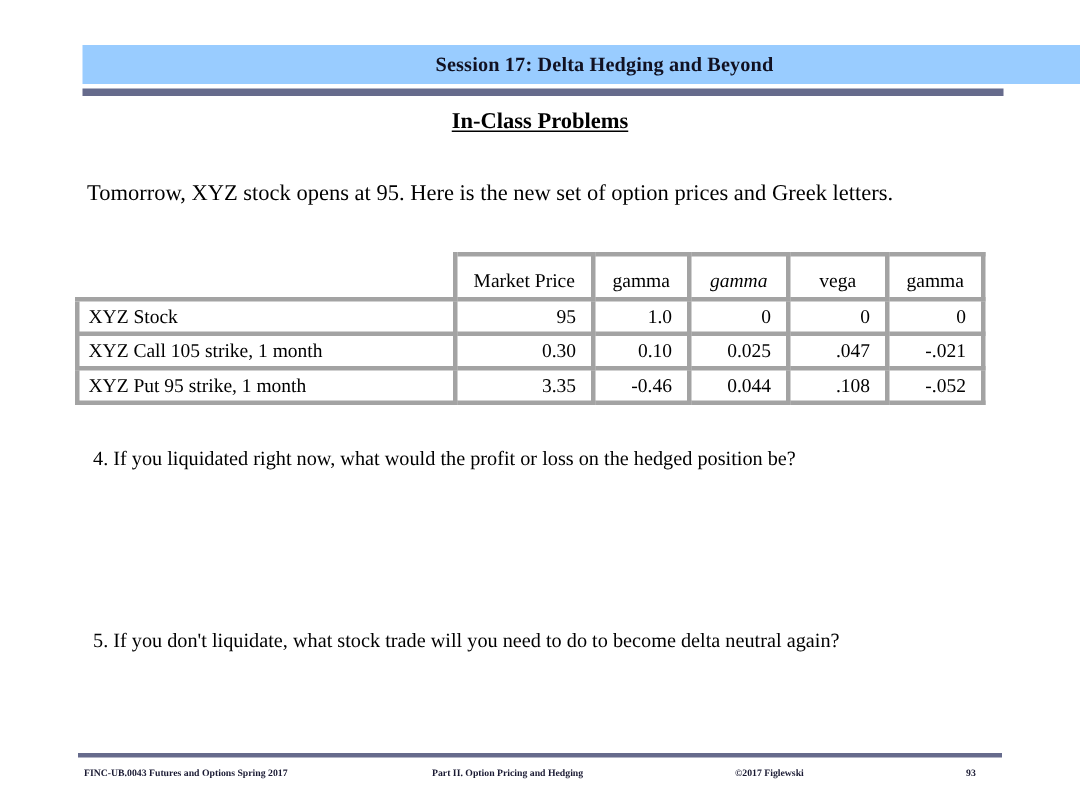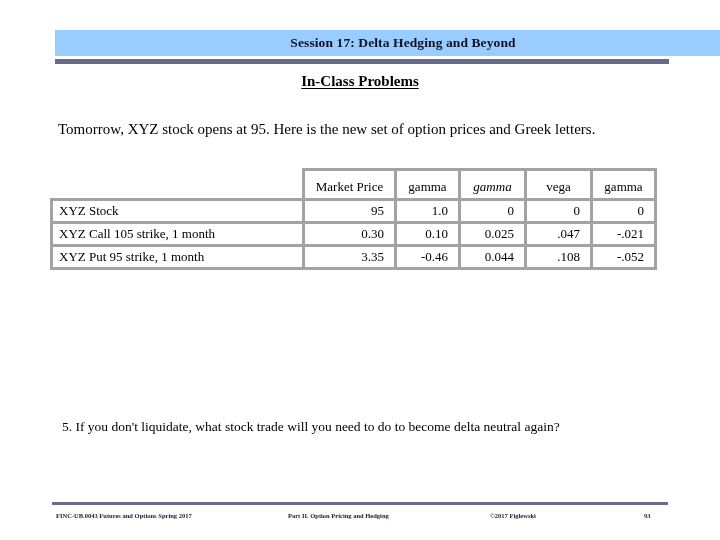--- a/index.html
+++ b/index.html
@@ -201,20 +201,21 @@
         <td class="label-cell">XYZ Put  95 strike, 1 month</td>
         <td class="num-cell">3.35</td>
         <td class="num-cell">-0.46</td>
         <td class="num-cell">0.044</td>
         <td class="num-cell">.108</td>
         <td class="num-cell">-.052</td>
       </tr>
     </tbody>
   </table>
 
+  <div class="question q4">4.  If you liquidated right now, what would the profit or loss on the hedged position be?</div>
   <div class="question q5">5.  If you don't liquidate, what stock trade will you need to do to become delta neutral again?</div>
 
   <div class="footer-rule"></div>
   <div class="footer">
     <span class="footer-left">FINC-UB.0043  Futures and Options   Spring 2017</span>
     <span class="footer-center">Part II. Option Pricing and Hedging</span>
     <span class="footer-right">©2017 Figlewski</span>
     <span class="footer-page">93</span>
   </div>
 

